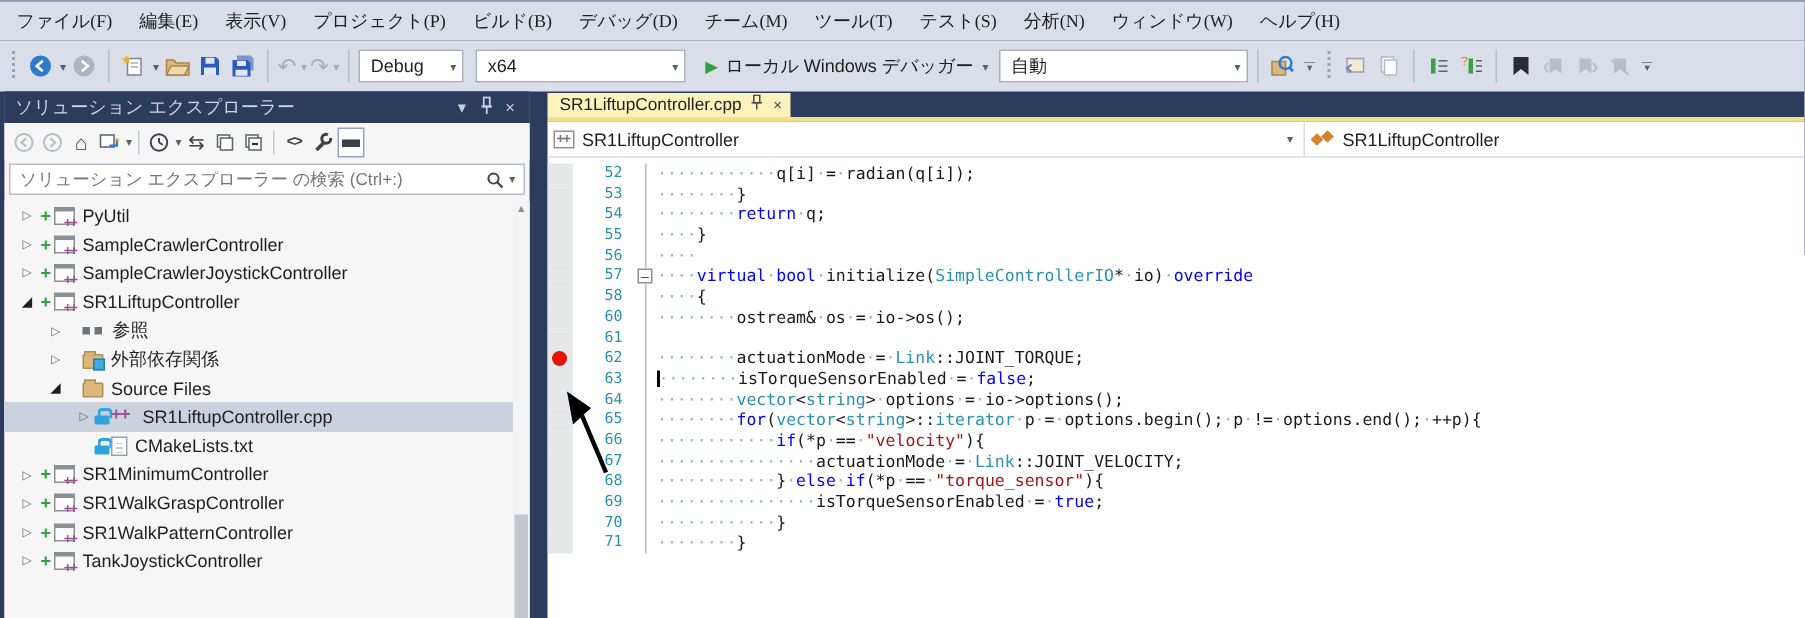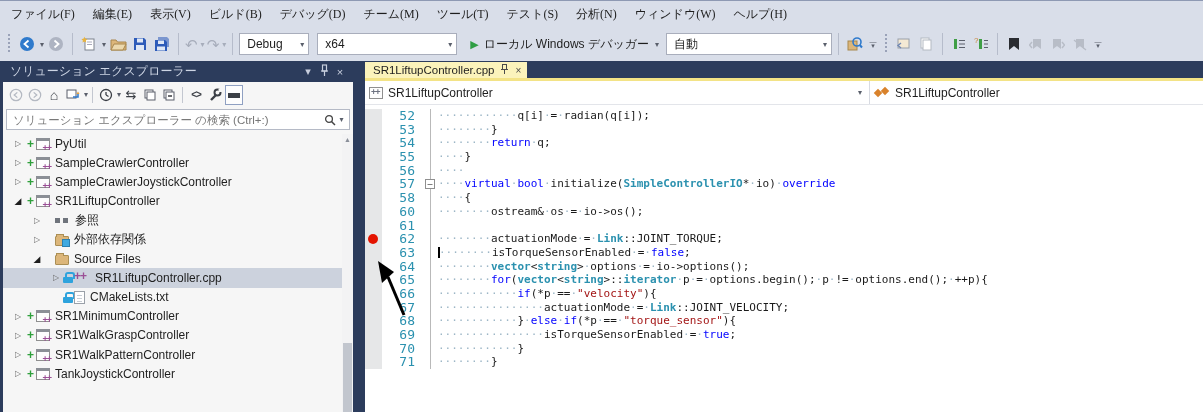--- a/index.html
+++ b/index.html
@@ -98,44 +98,45 @@
   .ic-navtype { width:14px; height:12px; background:#fdfdfd; border:1px solid #8f8f8f; }
   .ic-navtype::before { content:"++"; position:absolute; left:1px; top:-1px; color:#6d7280; font-weight:bold; font-size:9px; letter-spacing:-1px; }
   .ic-method { width:16px; height:12px; }
   .ic-method::before, .ic-method::after { content:""; position:absolute; width:6px; height:6px; background:#d9822b; transform:rotate(45deg); }
   .ic-method::before { left:1px; top:3px; }
   .ic-method::after { left:8px; top:1px; }
 
   .codebody { flex:1; background:#fff; position:relative; padding-top:4px; overflow:hidden; font-family:"DejaVu Sans Mono", monospace; }
   .crow { display:flex; height:13.7px; line-height:13.7px; font-size:11px; }
   .c-bp { width:17px; flex:none; background:#e6e7e8; position:relative; }
-  .c-num { width:41px; flex:none; text-align:right; padding-right:8px; color:var(--lnum,#2b91af); font-size:13px;padding-left:17px; }
+  .c-num { width:41px; flex:none; text-align:right; padding-right:8px; color:var(--lnum,#2b91af); font-size:10px;padding-left:17px; }
   .c-outl { width:15px; flex:none; position:relative; }
   .c-outl::before { content:""; position:absolute; left:7px; top:0; bottom:0; width:1px; background:#b9b9b9; }
   .c-text { flex:1; white-space:pre; overflow:hidden; }
   .tok-w { color:var(--ws,#9cb6c6); }
   .tok-p { color:#1a1a1a; }
   .tok-k { color:var(--kw,#0000ff); }
-  .tok-t { color:var(--ty,#2b91af);font-weight:bold; }
+  .tok-t { color:var(--ty,#2b91af); }
   .tok-s { color:var(--str,#a31515); }
   .bpdot { position:absolute; left:3px; top:2px; width:10px; height:10px; border-radius:50%; background:var(--bpred,#e41400); }
   .foldbox { position:absolute; left:2px; top:2px; width:10px; height:10px; background:#fff; border:1px solid #8f8f8f; font-size:9px; line-height:8px; text-align:center; color:#333; font-family:"Liberation Sans",sans-serif; }
   .editcaret { display:inline-block; width:2px; height:11px; background:#000; vertical-align:-2px; margin-right:-1px; }
   .cursor-arrow { position:absolute; left:2px; top:152px; z-index:5; }
 </style>
 </head>
 <body>
 
 <div class="window">
 
 
   <div class="menubar" id="menubar">
       <span class="menu-item">ファイル(F)</span>
       <span class="menu-item">編集(E)</span>
       <span class="menu-item">表示(V)</span>
+      <span class="menu-item">プロジェクト(P)</span>
       <span class="menu-item">ビルド(B)</span>
       <span class="menu-item">デバッグ(D)</span>
       <span class="menu-item">チーム(M)</span>
       <span class="menu-item">ツール(T)</span>
       <span class="menu-item">テスト(S)</span>
       <span class="menu-item">分析(N)</span>
       <span class="menu-item">ウィンドウ(W)</span>
       <span class="menu-item">ヘルプ(H)</span>
     </div>
 

